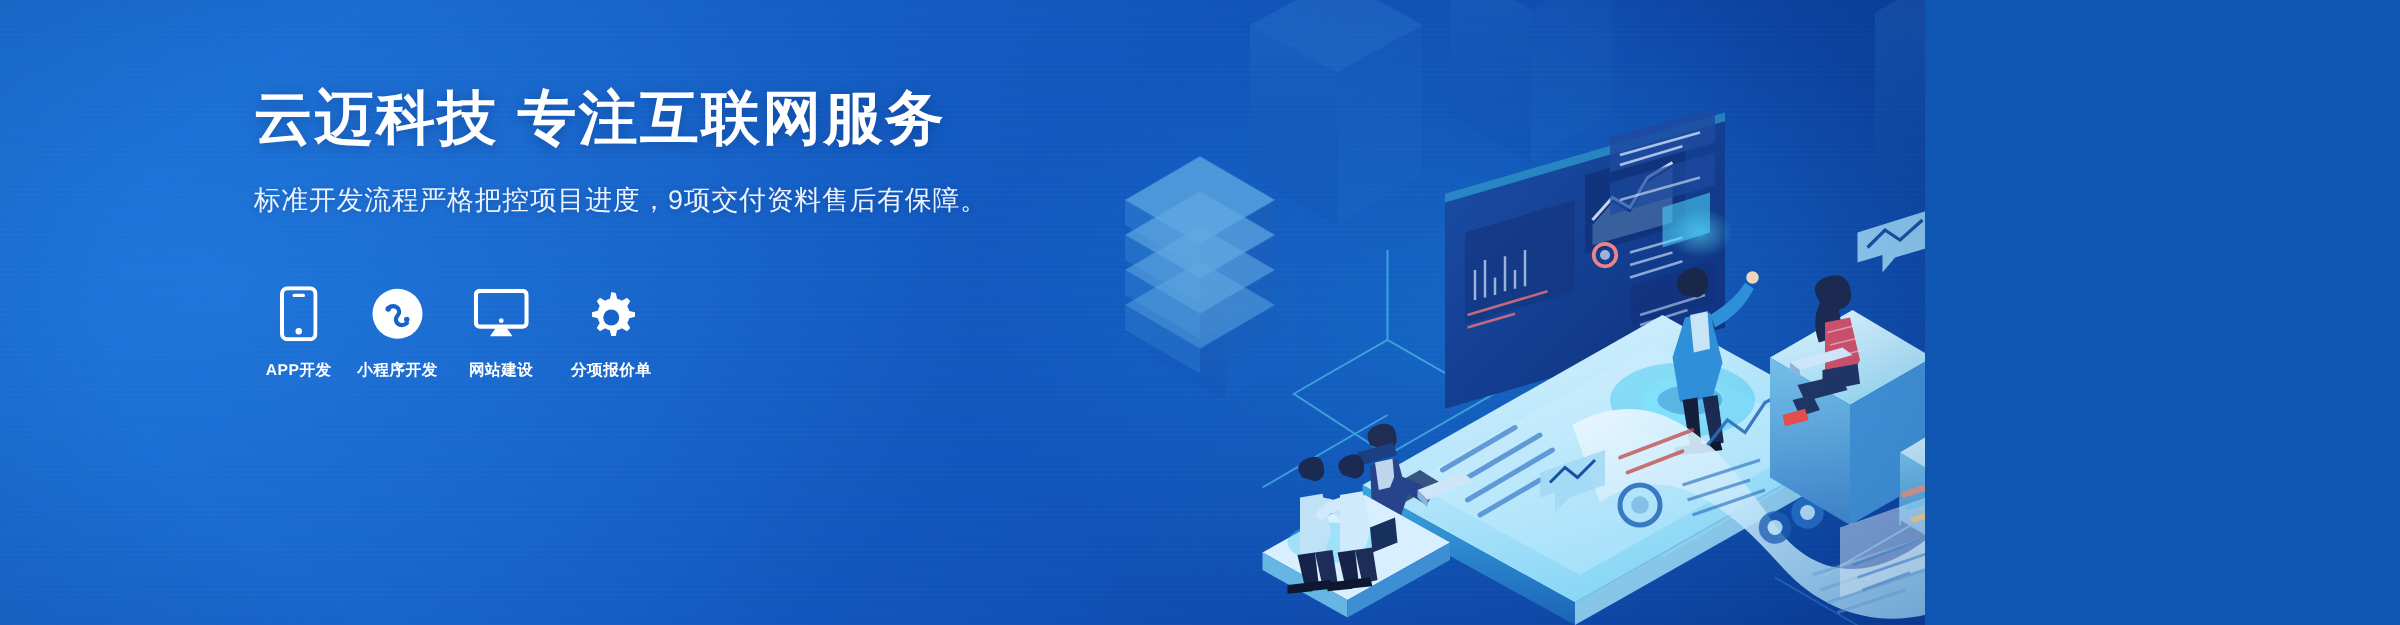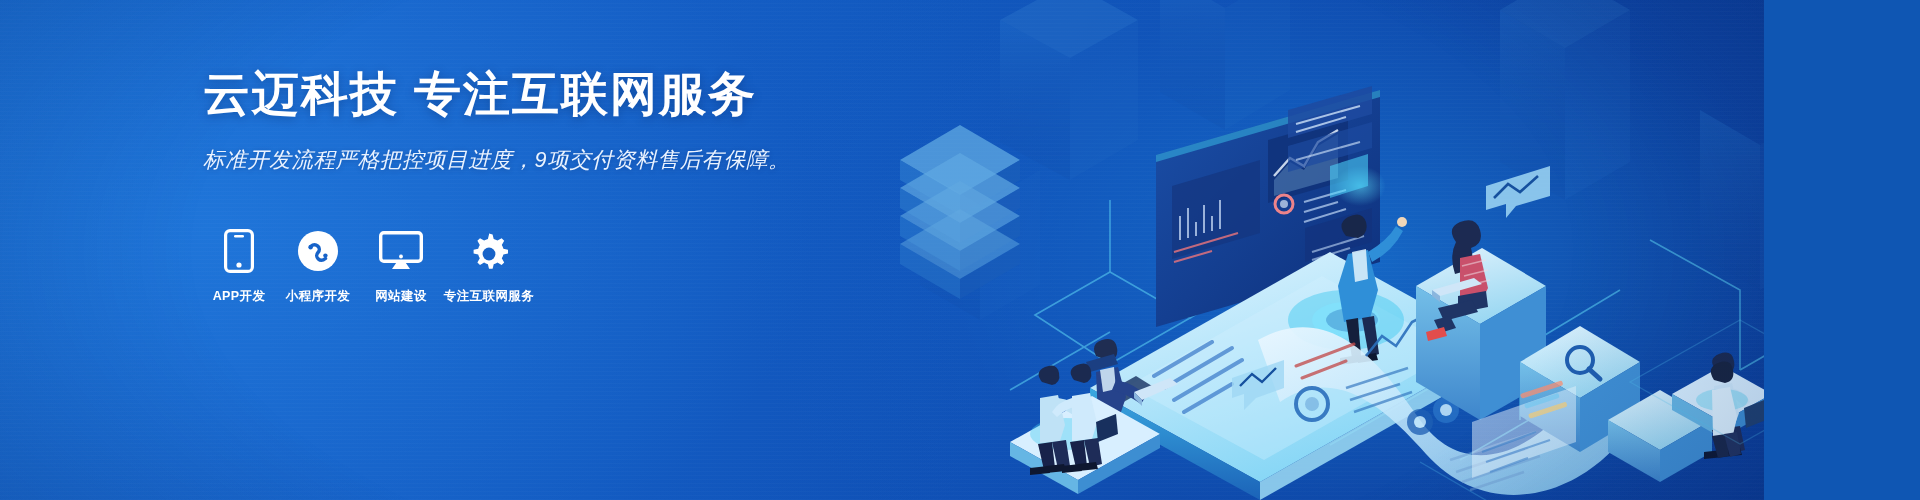--- a/index.html
+++ b/index.html
@@ -2,21 +2,21 @@
 <html><head>
 <meta charset="utf-8">
 <style>
   html,body{margin:0;padding:0;}
   body{
     width:1920px;height:500px;overflow:hidden;
     font-family:"Liberation Sans","DejaVu Sans",sans-serif;
     background:#0f56b3;
   }
   .banner{
-    position:relative;width:1764px;height:500px;overflow:hidden;
+    position:relative;width:1540px;height:500px;overflow:hidden;
     background:
       radial-gradient(ellipse 900px 560px at 78% 52%, rgba(28,132,224,0.55) 0%, rgba(20,98,200,0.18) 48%, rgba(12,62,160,0) 72%),
       radial-gradient(ellipse 1100px 700px at 12% 46%, rgba(38,132,230,0.50) 0%, rgba(23,95,205,0.12) 55%, rgba(12,60,158,0) 78%),
       linear-gradient(118deg,#1a6fd4 0%,#1763c9 22%,#125ac0 42%,#0f4fb4 60%,#0c3f9e 80%,#0a3790 100%);
   }
   
   .tex{
     position:absolute;inset:0;
     background-image:repeating-linear-gradient(0deg, rgba(255,255,255,0.030) 0 1px, rgba(255,255,255,0) 1px 4px);
     opacity:.55;pointer-events:none;
@@ -31,21 +31,21 @@
   .headline{
     color:#ffffff;font-size:47px;line-height:1.12;font-weight:bold;
     letter-spacing:2px;margin:0 0 22px 0;white-space:nowrap;
     text-shadow:0 2px 10px rgba(4,34,92,.35);
   }
   .sub{
     color:#eaf3ff;font-size:21.5px;line-height:1.62;margin:0;
     letter-spacing:.6px;font-weight:normal;white-space:nowrap;
     text-shadow:0 1px 5px rgba(4,34,92,.30);
   }
-  .sub-l2{margin-top:2px;font-style:italic;}
+  .sub-l2{margin-top:2px;}
 
   
   .icons{position:absolute;left:203px;top:228px;display:flex;align-items:flex-end;gap:0;}
   .icell{width:72px;display:flex;flex-direction:column;align-items:center;}
   .icell + .icell{margin-left:0px;}
   .iglyph{height:46px;display:flex;align-items:center;justify-content:center;}
   .ilabel{
     margin-top:14px;color:#ffffff;font-size:12.5px;font-weight:bold;
     letter-spacing:.4px;white-space:nowrap;
   }
@@ -459,17 +459,17 @@
       <div class="ilabel">网站建设</div>
     </div>
 
     <div class="icell" style="width:96px">
       <div class="iglyph">
         <svg width="42" height="42" viewBox="0 0 42 42">
           <path d="M21 0.5 l3.6 .9 l1.1 4.6 a15.8 15.8 0 0 1 3.8 1.6 l4.1 -2.4 l2.6 2.6 l-2.4 4.1 a15.8 15.8 0 0 1 1.6 3.8 l4.6 1.1 l0 3.6 l-4.6 1.1 a15.8 15.8 0 0 1 -1.6 3.8 l2.4 4.1 l-2.6 2.6 l-4.1 -2.4 a15.8 15.8 0 0 1 -3.8 1.6 l-1.1 4.6 l-3.6 0 l-1.1 -4.6 a15.8 15.8 0 0 1 -3.8 -1.6 l-4.1 2.4 l-2.6 -2.6 l2.4 -4.1 a15.8 15.8 0 0 1 -1.6 -3.8 l-4.6 -1.1 l0 -3.6 l4.6 -1.1 a15.8 15.8 0 0 1 1.6 -3.8 l-2.4 -4.1 l2.6 -2.6 l4.1 2.4 a15.8 15.8 0 0 1 3.8 -1.6 l1.1 -4.6 z" fill="#ffffff" transform="translate(0,3) scale(1.0)"></path>
           <circle cx="21" cy="24" r="6.4" fill="#1763c9"></circle>
         </svg>
       </div>
-      <div class="ilabel">专注互联网服务</div>
+      <div class="ilabel">分项报价单</div>
     </div>
 
   </div>
 </div>
 
 </body></html>

